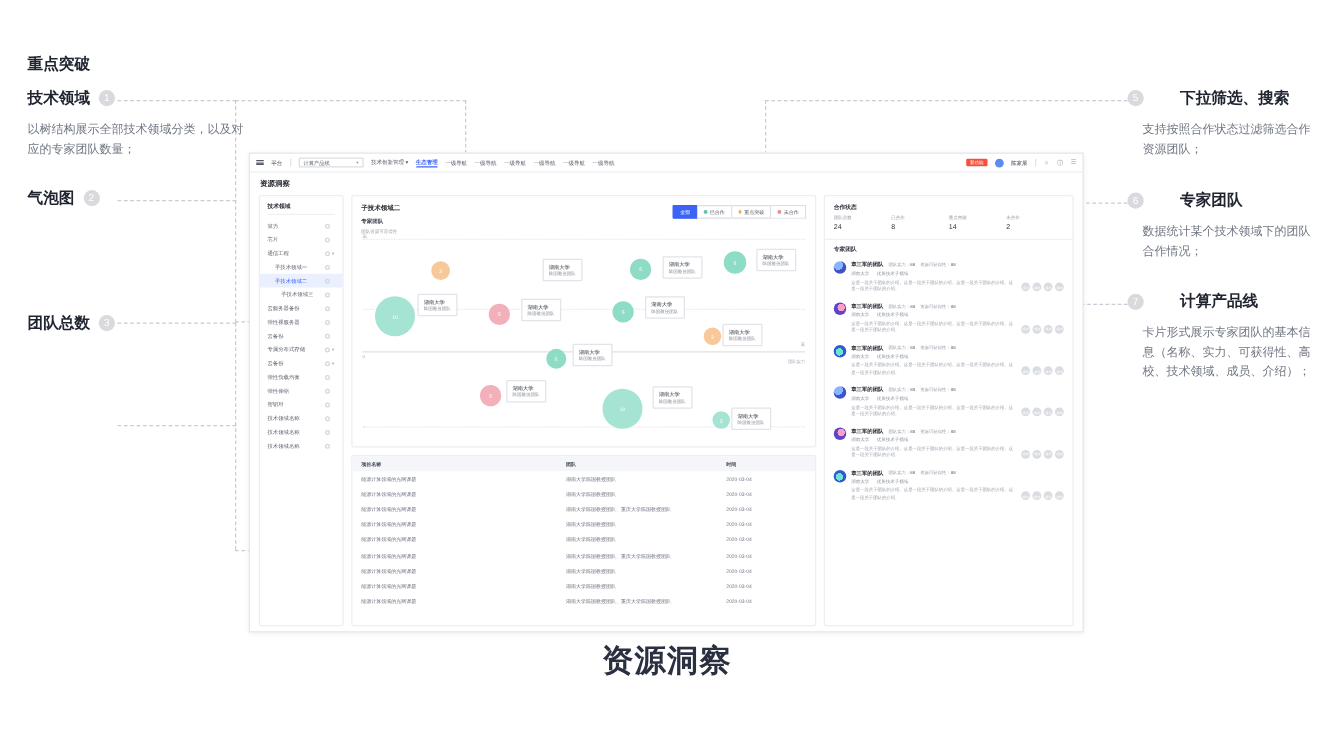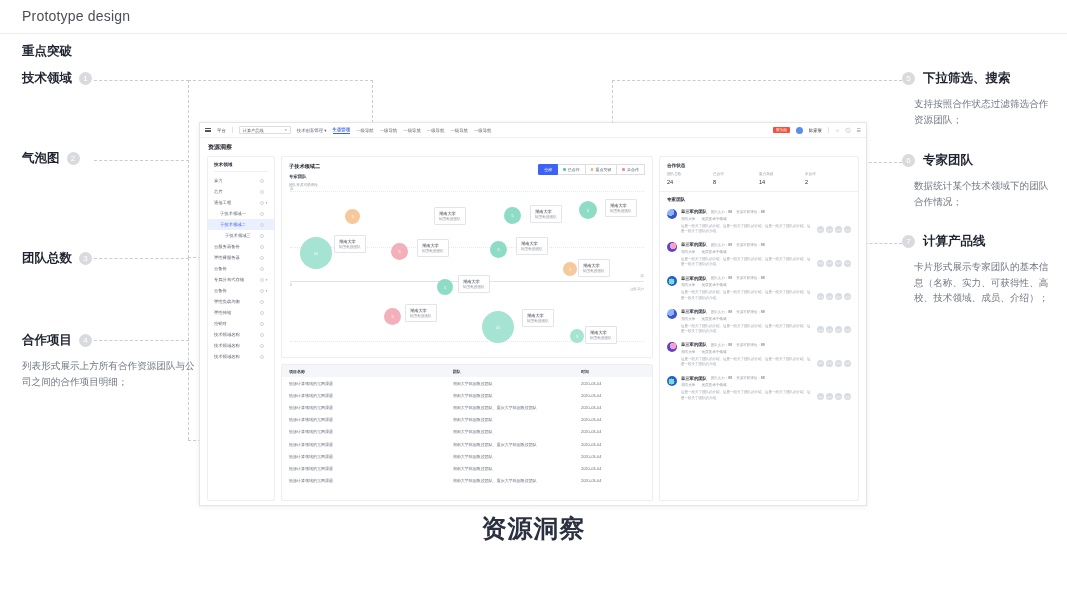--- a/index.html
+++ b/index.html
@@ -34,21 +34,21 @@
   .anno .h-txt { font-size: 12.5px; font-weight: bold; color: #1f2430; white-space: nowrap;}
   .anno .num {
     width: 13px; height: 13px; border-radius: 50%;
     background: #d8dade; color: #ffffff;
     font-size: 8px; line-height: 13px; text-align: center; flex: 0 0 auto;
   }
   .anno .body {
     margin-top: 9px; font-size: 9.6px; line-height: 1.62; color: #717783;
   }
   .anno-r .body { margin-left: 12px; }
-  .anno-r .h-txt { margin-left: 1px; }
+  .anno-r .h-txt { margin-left: 22px; }
 
   .a1 { left: 22px; top: 70px; }
   .a2 { left: 22px; top: 150px; }
   .a3 { left: 22px; top: 250px; }
   .a4 { left: 22px; top: 332px; }
   .a5 { left: 902px; top: 70px; width: 150px;}
   .a6 { left: 902px; top: 152px; width: 150px;}
   .a7 { left: 902px; top: 233px; width: 152px;}
 
   
@@ -184,23 +184,20 @@
   .big-title {
     position:absolute; left:0; top:512px; width:1067px; text-align:center;
     font-size:25px; font-weight:bold; color:#2b3040; letter-spacing:1px;
   }
 </style>
 </head>
 <body>
 
 <div class="page">
 
-  <div class="doc-header">
-    <div class="title">Prototype design</div>
-  </div>
 
   <div class="section-title">重点突破</div>
 
   <div class="dash" style="left:188px; top:80px; width:185px; height:178px;"></div>
   <div class="dashline" style="left:94px; top:80px; width:95px;"></div>
   <div class="dashline" style="left:94px; top:160px; width:95px;"></div>
   <div class="dashline" style="left:94px; top:258px; width:95px;"></div>
   <div class="dashline" style="left:94px; top:340px; width:95px;"></div>
   <div class="dashvert" style="left:188px; top:258px; height:182px;"></div>
   <div class="dashline" style="left:188px; top:440px; width:105px;"></div>
@@ -209,43 +206,37 @@
   <div class="dashline" style="left:612px; top:80px; width:290px;"></div>
   <div class="dashvert" style="left:768px; top:162px; height:35px;"></div>
   <div class="dashline" style="left:768px; top:162px; width:134px;"></div>
   <div class="dashline" style="left:855px; top:243px; width:47px;"></div>
 
   <div class="anno a1">
     <div class="head">
       <span class="h-txt">技术领域</span>
       <span class="num">1</span>
     </div>
+    <div class="body">以树结构展示全部技术领域分类，以及对应的专家团队数量；</div>
   </div>
 
   <div class="anno a2">
     <div class="head">
       <span class="h-txt">气泡图</span>
       <span class="num">2</span>
     </div>
   </div>
 
   <div class="anno a3">
     <div class="head">
       <span class="h-txt">团队总数</span>
       <span class="num">3</span>
     </div>
   </div>
 
-  <div class="anno a4">
-    <div class="head">
-      <span class="h-txt">合作项目</span>
-      <span class="num">4</span>
-    </div>
-    <div class="body">列表形式展示上方所有合作资源团队与公司之间的合作项目明细；</div>
-  </div>
 
   <div class="anno anno-r a5">
     <div class="head right">
       <span class="num">5</span>
       <span class="h-txt">下拉筛选、搜索</span>
     </div>
     <div class="body">支持按照合作状态过滤筛选合作资源团队；</div>
   </div>
 
   <div class="anno anno-r a6">

